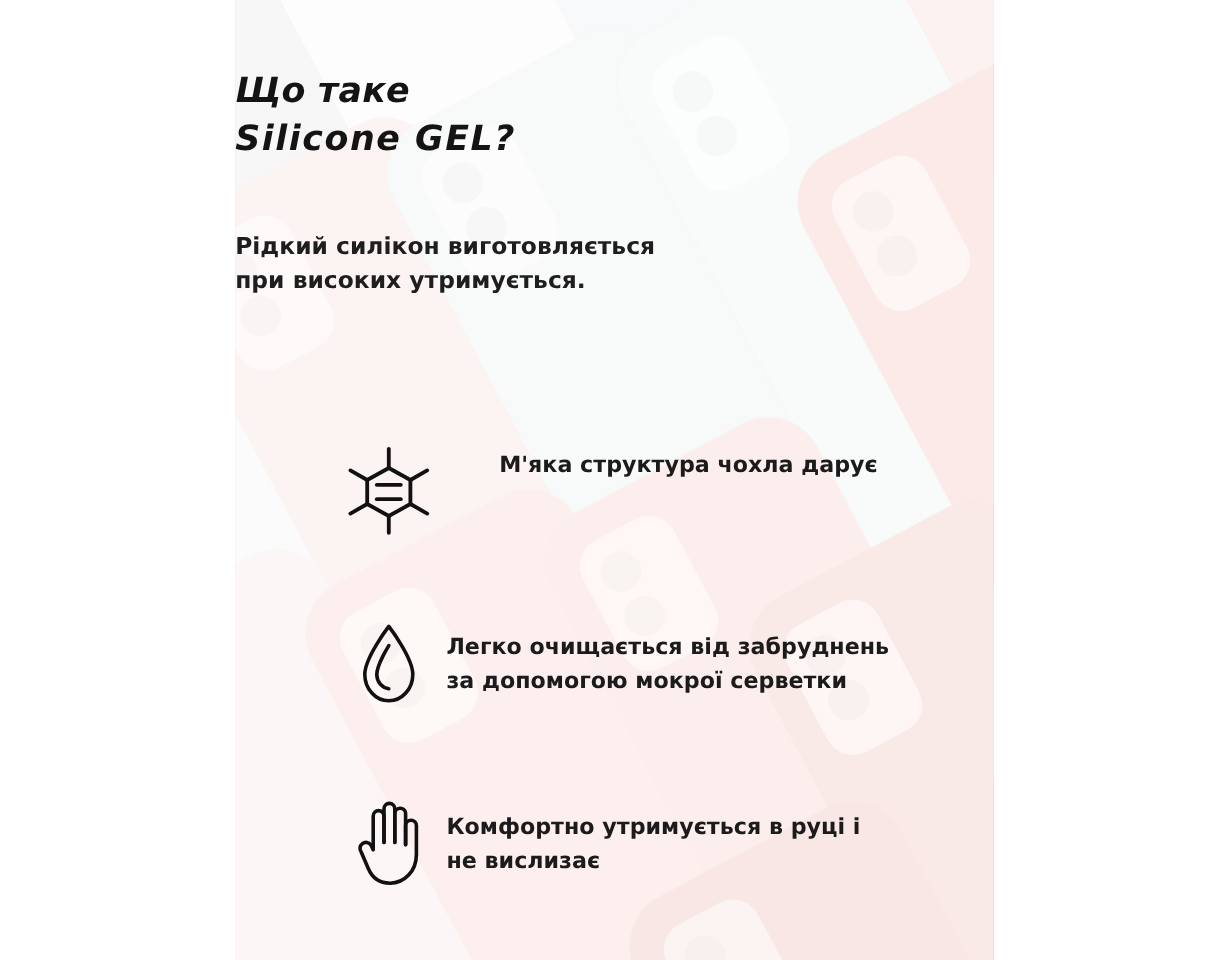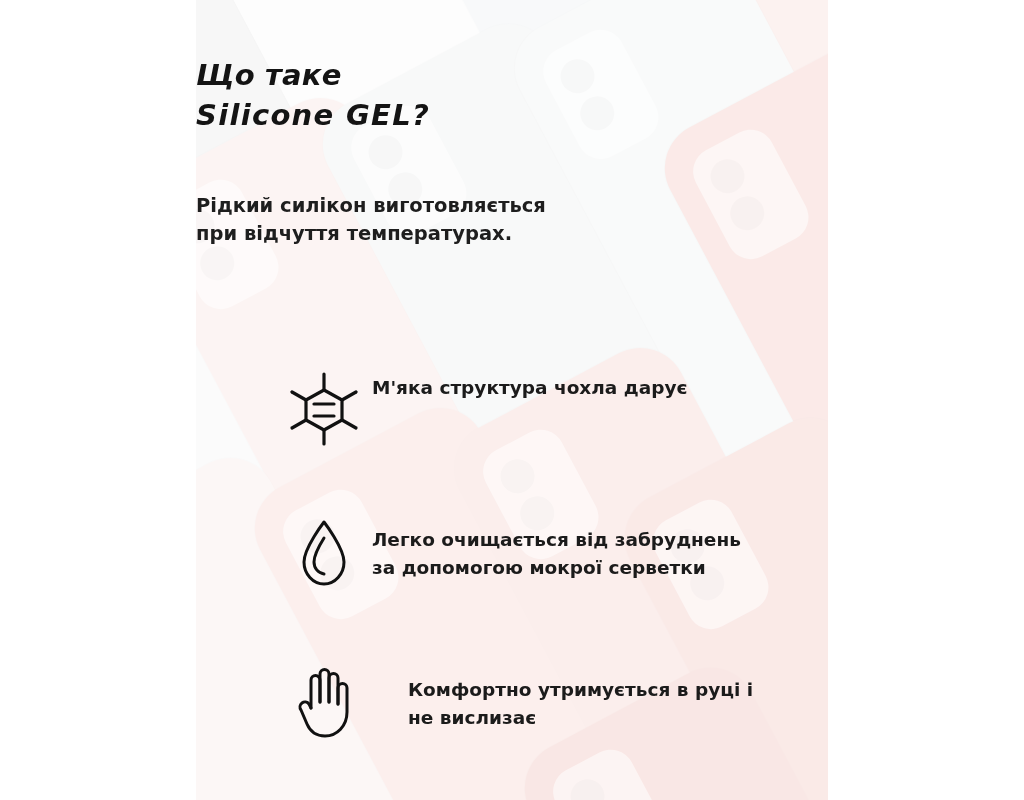--- a/index.html
+++ b/index.html
@@ -126,23 +126,23 @@
   }
   .feature .txt {
     flex: 1;
     font-size: 18.5px;
     line-height: 1.52;
     color: #1b1b1b;
     font-weight: bold;
     padding-top: 10px;
   }
   .feature .txt span { display: block; }
-  .f1 .txt { padding-top: 8px; }
+  .f1 .txt { padding-top: 8px; margin-left: 44px; }
   .f2 .txt { padding-top: 12px; }
-  .f3 .txt { padding-top: 14px; margin-left: 36px; }
+  .f3 .txt { padding-top: 14px; }
 </style>
 </head>
 <body>
 
 <div id="poster">
 
   <div class="bg-layer">
     <div class="case c1"></div>
     <div class="case c2"></div>
     <div class="case c3"></div>
@@ -195,21 +195,21 @@
 
   <div class="content">
 
     <div class="title">
       <div class="line1">Що таке</div>
       <div class="line2">Silicone GEL?</div>
     </div>
 
     <div class="lead">
       <span class="l">Рідкий силікон виготовляється</span>
-      <span class="l">при відчуття температурах.</span>
+      <span class="l">при високих утримується.</span>
     </div>
 
     <div class="features">
 
       <div class="feature f1">
         <div class="ico">
           <svg width="74" height="80" viewBox="0 0 74 80" fill="none" stroke="#111111" stroke-width="3.2" stroke-linecap="round" stroke-linejoin="round">
             <polygon points="37,22 55,32 55,52 37,62 19,52 19,32" fill="none"></polygon>
             <line x1="37" y1="22" x2="37" y2="6"></line>
             <line x1="55" y1="32" x2="69" y2="24"></line>

